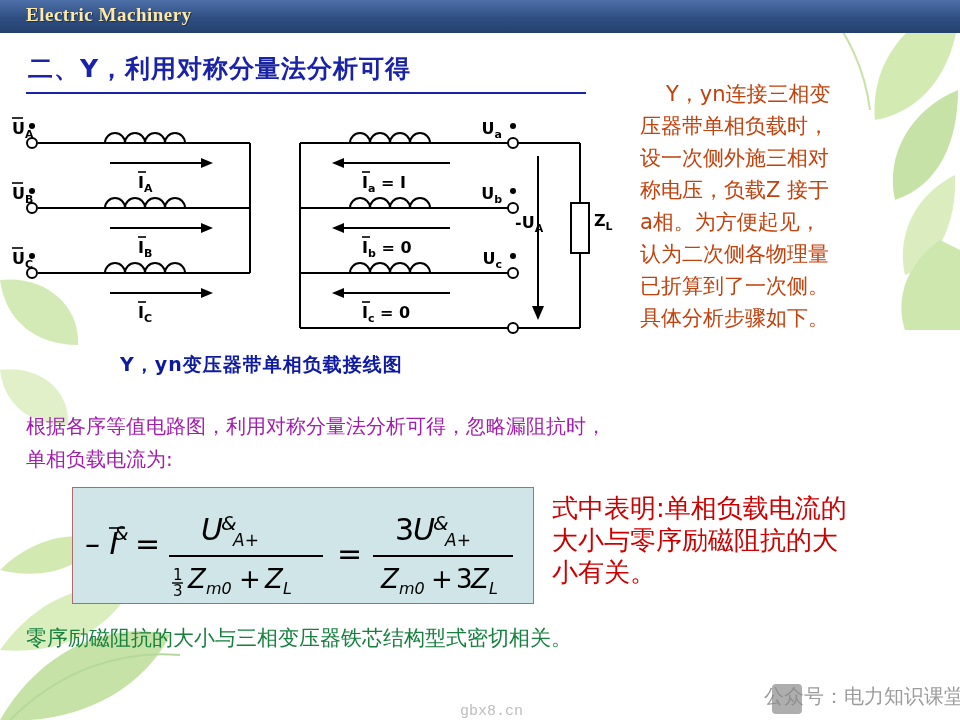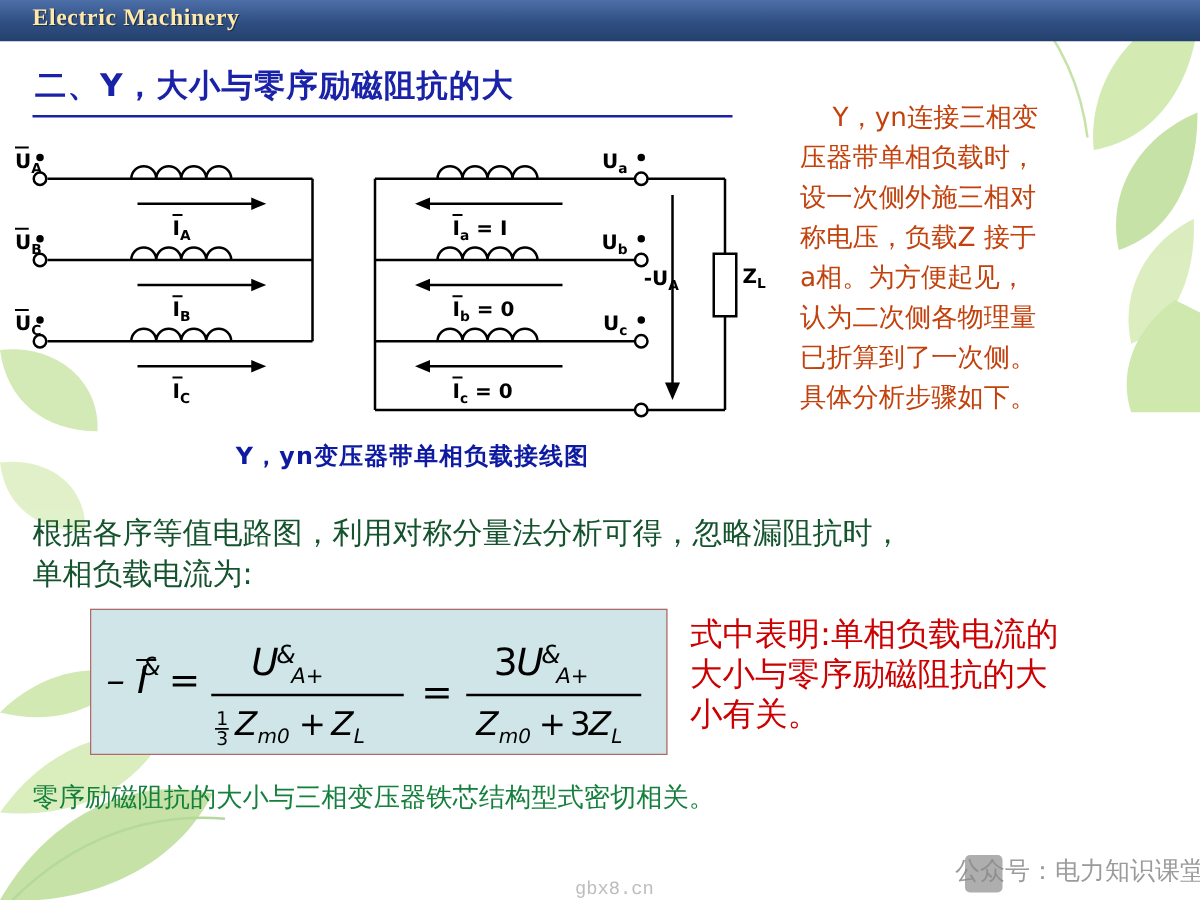--- a/index.html
+++ b/index.html
@@ -43,29 +43,29 @@
     position:absolute;left:640px;top:78px;width:300px;
     font-family:"DejaVu Sans", sans-serif;
     font-size:21px;line-height:32px;color:#c2410c;
     text-align:justify;
   }
   .right-para .ind{display:inline-block;width:26px;}
 
   
   .circuit{position:absolute;left:10px;top:108px;width:610px;height:250px;}
   .caption{
-    position:absolute;left:120px;top:352px;width:420px;text-align:center;
+    position:absolute;left:120px;top:352px;width:420px;
     font-family:"DejaVu Sans", sans-serif;font-size:19px;font-weight:bold;color:#0e1aa0;
     letter-spacing:1px;
   }
 
   
   .body-text{
     position:absolute;left:26px;top:410px;width:910px;
-    font-family:"DejaVu Sans", sans-serif;font-size:24px;line-height:33px;color:#14532d;
+    font-family:"DejaVu Sans", sans-serif;font-size:20px;line-height:33px;color:#a21caf;
   }
 
   
   .formula-box{
     position:absolute;left:72px;top:487px;width:460px;height:115px;
     background:#cfe5e8;border:1px solid #b06a6a;
   }
   .formula{
     position:absolute;left:0;top:0;width:460px;height:115px;
   }
@@ -127,21 +127,21 @@
     <path d="M0 230 C35 180 85 160 130 170 C105 215 55 235 0 230 Z" fill="#b6dc7e"></path>
     <path d="M0 150 C30 120 70 110 100 120 C80 150 40 160 0 150 Z" fill="#a6d468"></path>
     <path d="M10 300 C60 250 120 230 180 235" stroke="#6eb53c" stroke-width="2" fill="none"></path>
   </g>
 </svg>
 
 <div class="header">
   <div class="header-title">Electric Machinery</div>
 </div>
 
-<div class="sec-title">二、Y，大小与零序励磁阻抗的大</div>
+<div class="sec-title">二、Y，利用对称分量法分析可得</div>
 <div class="sec-underline"></div>
 
 <div class="right-para">
   <span class="ind"></span><span>Y，yn连接三相变</span><br>
   <span>压器带单相负载时，</span><br>
   <span>设一次侧外施三相对</span><br>
   <span>称电压，负载Z 接于</span><br>
   <span>a相。为方便起见，</span><br>
   <span>认为二次侧各物理量</span><br>
   <span>已折算到了一次侧。</span><br>

